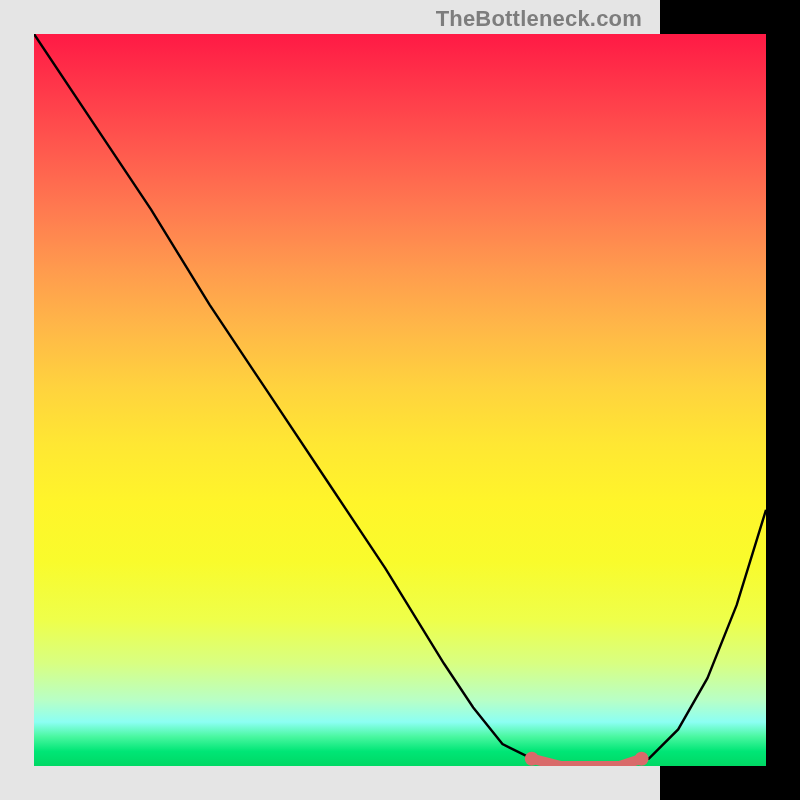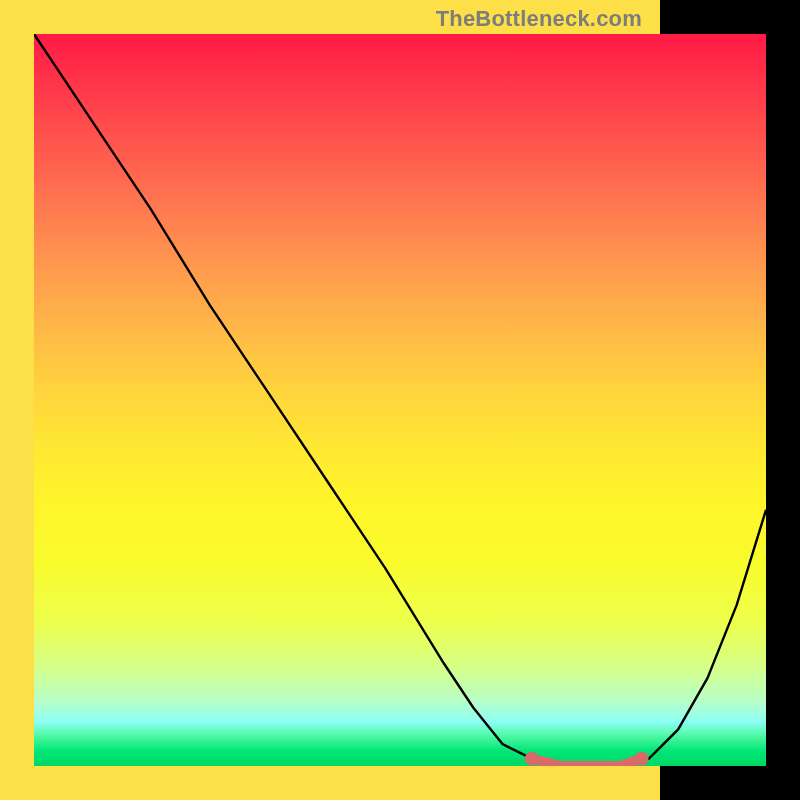--- a/index.html
+++ b/index.html
@@ -9,21 +9,21 @@
     height: 800px;
     background: #000;
     overflow: hidden;
   }
   .frame {
     position: absolute;
     top: 0;
     left: 0;
     width: 660px;
     height: 800px;
-    background: #fde047;
+    background: #e5e5e5;
   }
   .plot {
     position: absolute;
     top: 34px;
     left: 34px;
     width: 732px;
     height: 732px;
     background: linear-gradient(to bottom,
       #ff1a45 0%,
       #ff3a4a 8%,

